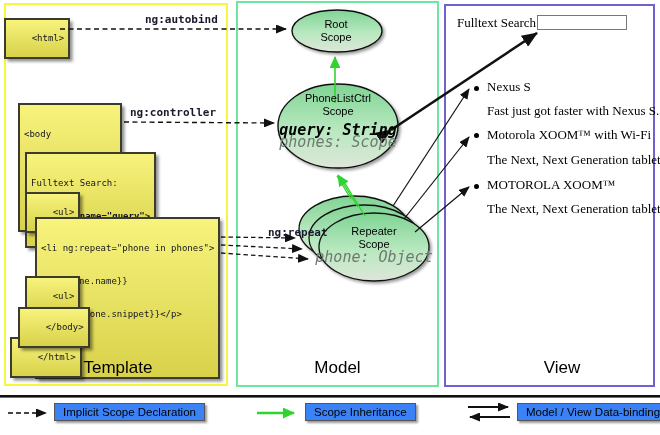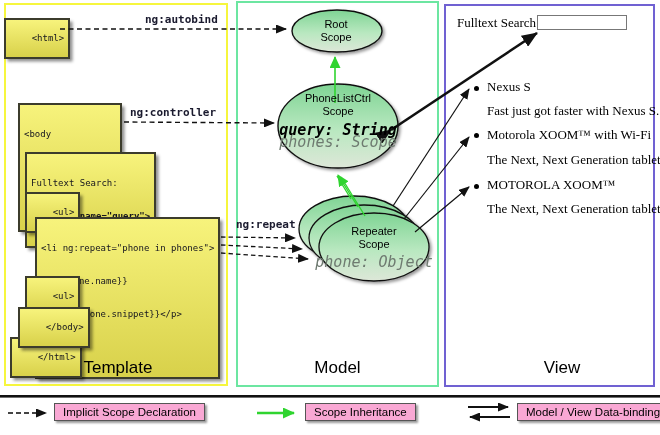--- a/index.html
+++ b/index.html
@@ -22,21 +22,21 @@
                font-size:11px;font-weight:bold;color:#1a1a2e;}
   svg.overlay{position:absolute;left:0;top:0;z-index:3;pointer-events:none;}
   .scope-label{position:absolute;z-index:4;text-align:center;font-size:11px;line-height:13px;color:#000;}
   .scope-prop{font-family:"DejaVu Sans Mono",monospace;font-size:15px;line-height:12px;font-style:italic;}
   .prop-bold{font-weight:bold;color:#000;}
   .prop-gray{color:#6e7a70;}
   .serif{position:absolute;z-index:4;font-family:"Liberation Serif",serif;font-size:13px;color:#000;white-space:nowrap;}
   .search-input{position:absolute;z-index:4;left:537px;top:15px;width:84px;height:13px;
                 border:1px solid #777;background:#fff;font-family:"Liberation Serif",serif;font-size:11px;padding:0 2px;}
   .bullet{position:absolute;z-index:4;width:5px;height:5px;border-radius:50%;background:#000;}
-  .legend-box{position:absolute;z-index:4;background:#f9a8d4;border:1.5px solid #555;
+  .legend-box{position:absolute;z-index:4;background:#3b82f6;border:1.5px solid #555;
               box-shadow:1.5px 1.5px 2px rgba(0,0,0,.4);font-size:11.5px;color:#000;
               padding:2px 8px;white-space:nowrap;}
 </style>
 </head>
 <body>
 
 <div class="canvas">
 
   <div class="panel panel-template"></div>
   <div class="panel panel-model"></div>
@@ -118,36 +118,36 @@
   </div>
   <div class="code-box" style="left:10px;top:337px;">
     <span>&lt;/html&gt;</span>
   </div>
   <div class="code-box" style="left:18px;top:307px;">
     <span>&lt;/body&gt;</span>
   </div>
 
   <div class="arrow-label" style="left:145px;top:13px;">ng:autobind</div>
   <div class="arrow-label" style="left:130px;top:106px;">ng:controller</div>
-  <div class="arrow-label" style="left:236px;top:218px;">ng:repeat</div>
+  <div class="arrow-label" style="left:236px;top:226px;padding-left:32px;">ng:repeat</div>
 
   <div class="scope-label" style="left:292px;top:18px;width:88px;">
     <div>Root</div>
     <div>Scope</div>
   </div>
   <div class="scope-label" style="left:268px;top:92px;width:140px;">
     <div>PhoneListCtrl</div>
     <div>Scope</div>
     <div class="scope-prop prop-bold" style="margin-top:6px;">query: String</div>
     <div class="scope-prop prop-gray">phones: Scope</div>
   </div>
   <div class="scope-label" style="left:314px;top:225px;width:120px;">
     <div>Repeater</div>
     <div>Scope</div>
-    <div class="scope-prop prop-gray" style="margin-top:5px;">phone: Object</div>
+    <div class="scope-prop prop-gray" style="">phone: Object</div>
   </div>
 
   <div class="serif" style="left:457px;top:15px;">Fulltext Search:</div>
   <input class="search-input" type="text" value="" style="">
 
   <span class="bullet" style="left:474px;top:86px;"></span>
   <div class="serif" style="left:487px;top:79px;">Nexus S</div>
   <div class="serif" style="left:487px;top:103px;">Fast just got faster with Nexus S.</div>
 
   <span class="bullet" style="left:474px;top:133px;"></span>

